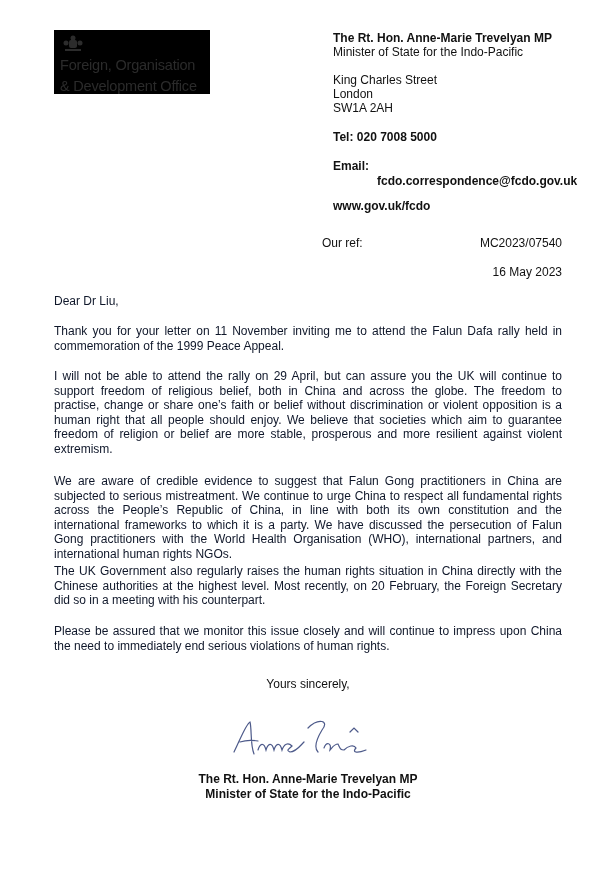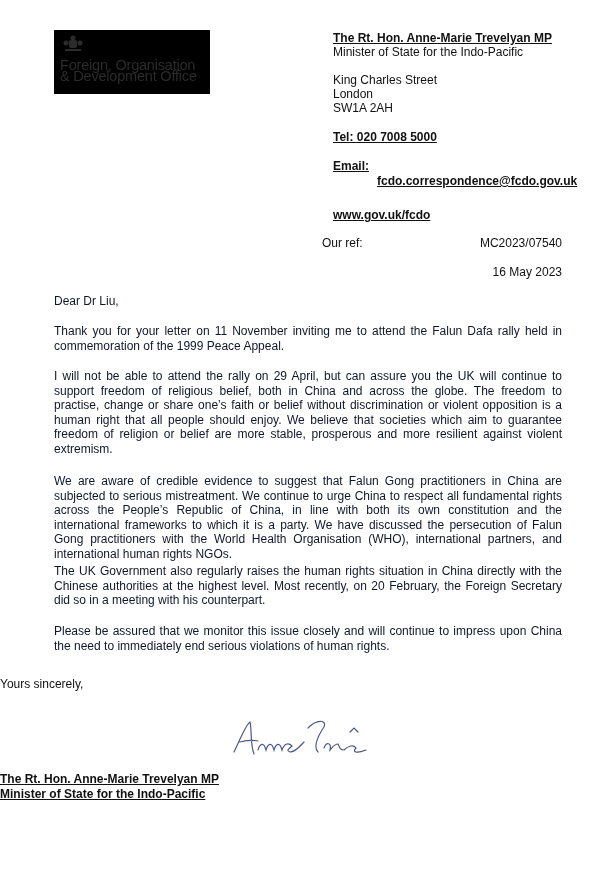--- a/index.html
+++ b/index.html
@@ -9,30 +9,30 @@
   }
   .logo {
     position: absolute; left: 54px; top: 30px; width: 156px; height: 64px;
     background: #000; color: #2a2a2a;
   }
   .logo .crest { position: absolute; left: 8px; top: 4px; width: 22px; height: 18px; }
   .logo .l1, .logo .l2 {
     position: absolute; left: 6px; font-size: 14.5px; color: #2b2b2b; white-space: nowrap; letter-spacing: -0.2px;
   }
   .logo .l1 { top: 27px; }
-  .logo .l2 { top: 38px; }
+  .logo .l2 { top: 48px; }
 
   .addr { position: absolute; left: 333px; font-size: 12px; line-height: 14px; white-space: nowrap; }
-  .bold { font-weight: bold; text-decoration: underline; }
+  .bold { font-weight: bold; }
 
   .para {
     position: absolute; left: 54px; width: 508px; font-size: 12px; line-height: 14.6px;
     text-align: justify; color: #0f172a;
   }
-  .center { position: absolute; left: 0; width: 616px; text-align: left; font-size: 12px; white-space: nowrap; }
+  .center { position: absolute; left: 0; width: 616px; text-align: center; font-size: 12px; white-space: nowrap; }
   .ref-label { position: absolute; left: 322px; top: 236px; font-size: 12px; }
   .ref-value { position: absolute; right: 54px; top: 236px; font-size: 12px; }
   .date { position: absolute; right: 54px; top: 265px; font-size: 12px; }
   .sig { position: absolute; left: 226px; top: 710px; width: 150px; height: 55px; }
 </style>
 </head>
 <body>
 
 <div class="logo">
   <svg class="crest" viewBox="0 0 22 18">
@@ -53,21 +53,21 @@
 
 <div class="addr" style="top:73px;">King Charles Street</div>
 <div class="addr" style="top:87px;">London</div>
 <div class="addr" style="top:101px;">SW1A 2AH</div>
 
 <div class="addr bold" style="top:130px;">Tel: 020 7008 5000</div>
 
 <div class="addr bold" style="top:159px;">Email:</div>
 <div class="addr bold" style="top:174px;margin-left:44px;">fcdo.correspondence@fcdo.gov.uk</div>
 
-<div class="addr bold" style="top:208px;text-align:right;">www.gov.uk/fcdo</div>
+<div class="addr bold" style="top:199px;text-align:right;">www.gov.uk/fcdo</div>
 
 <div class="ref-label">Our ref:</div>
 <div class="ref-value">MC2023/07540</div>
 <div class="date">16 May 2023</div>
 
 <div class="para" style="top:294px;">Dear Dr Liu,</div>
 <div class="para" style="top:324px;">Thank you for your letter on 11 November inviting me to attend the Falun Dafa rally held in commemoration of the 1999 Peace Appeal.</div>
 <div class="para" style="top:369px;">I will not be able to attend the rally on 29 April, but can assure you the UK will continue to support freedom of religious belief, both in China and across the globe.  The freedom to practise, change or share one’s faith or belief without discrimination or violent opposition is a human right that all people should enjoy.  We believe that societies which aim to guarantee freedom of religion or belief are more stable, prosperous and more resilient against violent extremism.</div>
 <div class="para" style="top:474px;">We are aware of credible evidence to suggest that Falun Gong practitioners in China are subjected to serious mistreatment.  We continue to urge China to respect all fundamental rights across the People’s Republic of China, in line with both its own constitution and the international frameworks to which it is a party.  We have discussed the persecution of Falun Gong practitioners with the World Health Organisation (WHO), international partners, and international human rights NGOs.</div>
 <div class="para" style="top:564px;">The UK Government also regularly raises the human rights situation in China directly with the Chinese authorities at the highest level.  Most recently, on 20 February, the Foreign Secretary did so in a meeting with his counterpart.</div>

